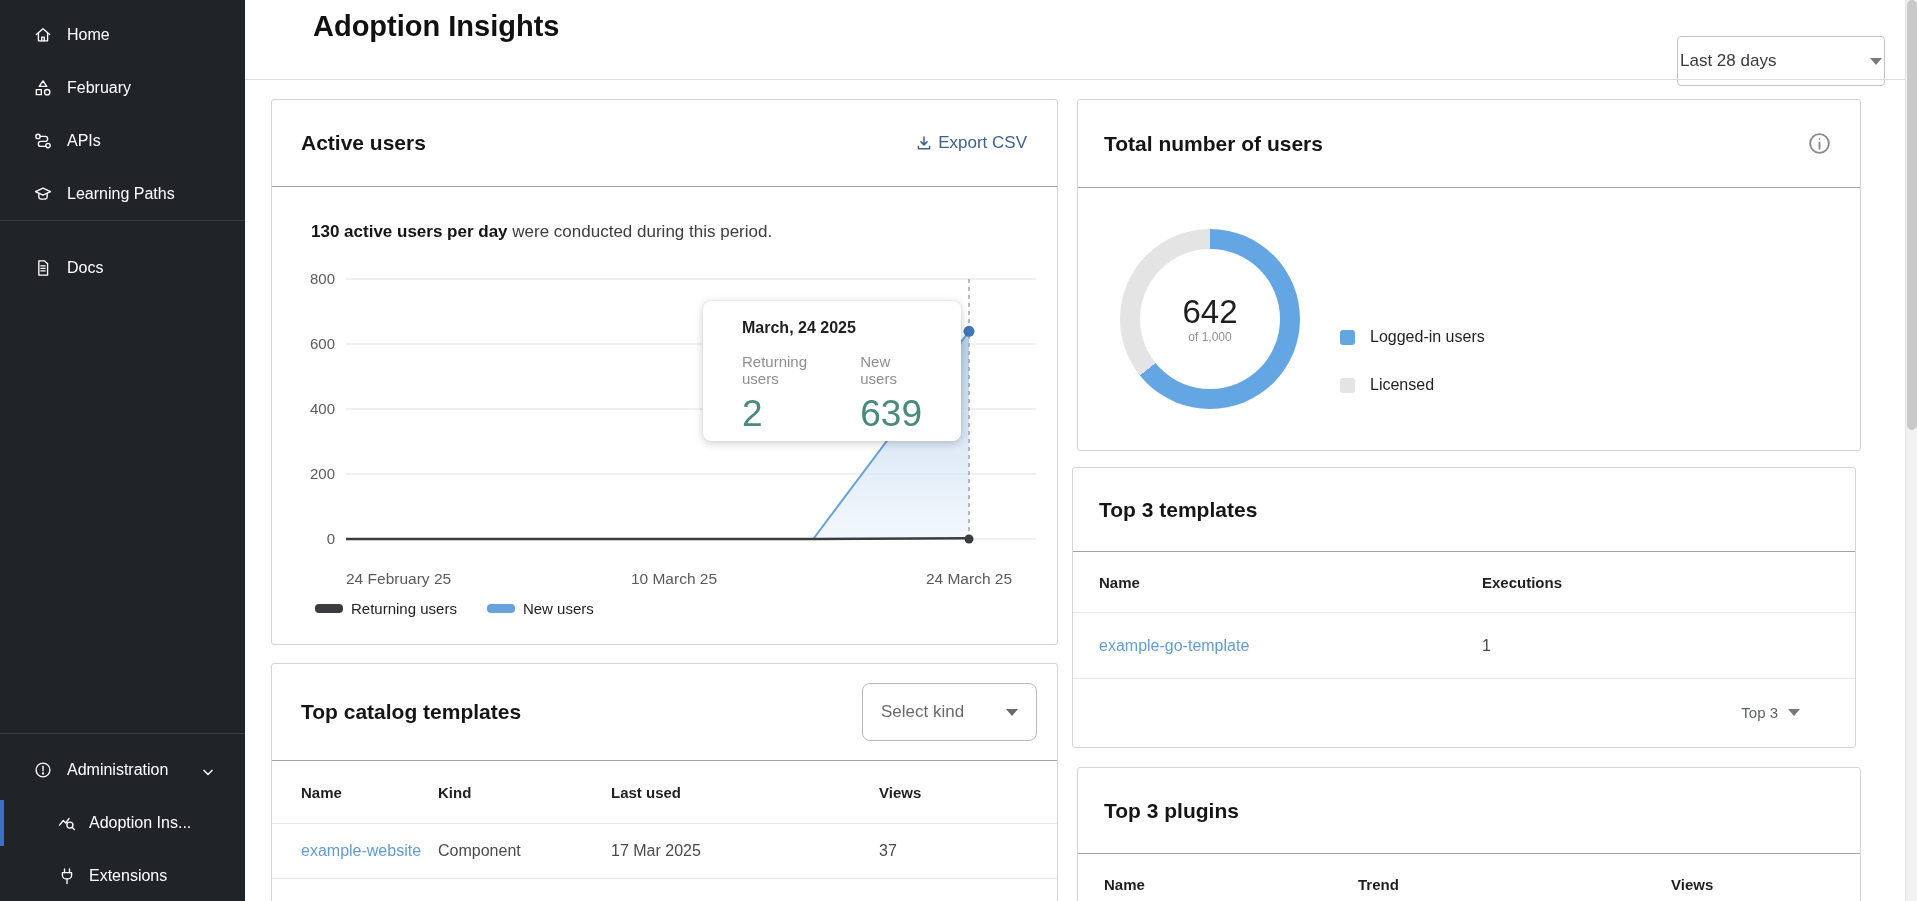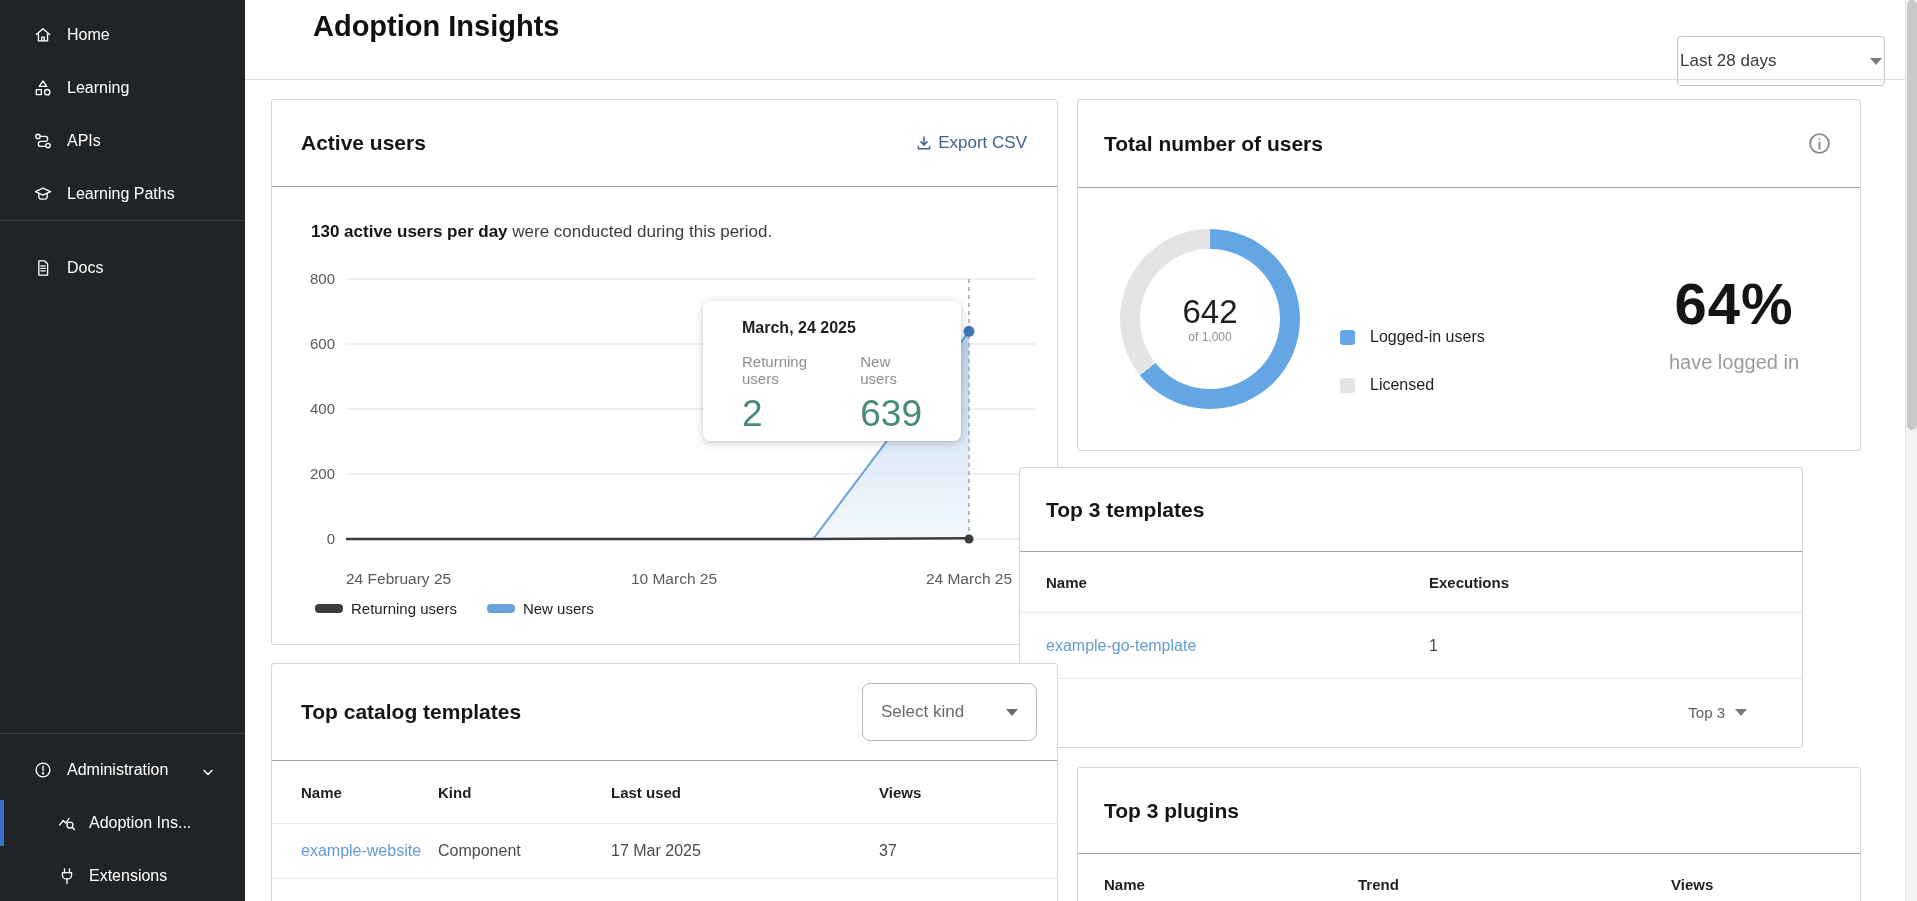--- a/index.html
+++ b/index.html
@@ -27,21 +27,21 @@
     border-top:7px solid #7a7a7a; margin-left:auto; }
   .header-div { position:absolute; left:245px; top:79px; width:1660px; height:1px; background:#dcdcdc; }
 
   
   .card { position:absolute; background:#fff; border:1px solid #d4d4d4; border-radius:3px; }
   .card-head { position:relative; display:flex; align-items:center; border-bottom:1px solid #a3a3a3; }
   .card-title { font-size:21px; font-weight:700; color:#151515; }
 
   #card-active   { left:271px;  top:99px;  width:787px; height:546px; }
   #card-users    { left:1077px; top:99px;  width:784px; height:352px; }
-  #card-templates{ left:1019px; top:467px; width:784px; height:281px; }
+  #card-templates{ left:1072px; top:467px; width:784px; height:281px; }
   #card-catalog  { left:271px;  top:663px; width:787px; height:300px; }
   #card-plugins  { left:1077px; top:767px; width:784px; height:200px; }
 
   
   #card-active .card-head { height:87px; padding:0 30px 0 29px; }
   .export-btn { margin-left:auto; display:flex; align-items:center; gap:5px; color:#40618e; font-size:17px; cursor:pointer; }
   .export-btn svg { width:18px; height:18px; stroke:#40618e; fill:none; stroke-width:2; stroke-linecap:round; stroke-linejoin:round; }
   .au-subtitle { position:absolute; left:39px; top:122px; font-size:17px; color:#3d3d3d; }
   .au-subtitle b { color:#151515; }
   #au-chart { position:absolute; left:0; top:150px; }
@@ -120,21 +120,21 @@
         <span class="lbl">Home</span>
     </div>
     <div class="side-item" style="top:65px">
       <span class="ic">
         <svg viewBox="0 0 24 24">
             <path d="M12 3.5 16.5 10h-9z"></path>
             <rect x="4" y="14" width="6" height="6"></rect>
             <circle cx="17" cy="17" r="3.2"></circle>
           </svg>
       </span>
-        <span class="lbl">Learning</span>
+        <span class="lbl">February</span>
     </div>
     <div class="side-item" style="top:118px">
       <span class="ic">
         <svg viewBox="0 0 24 24">
             <circle cx="6" cy="6.5" r="2.6"></circle>
             <circle cx="18" cy="17.5" r="2.6"></circle>
             <path d="M8.6 6.5h6a3 3 0 0 1 0 6h-5.2a3 3 0 0 0 0 6h6"></path>
           </svg>
       </span>
         <span class="lbl">APIs</span>
@@ -293,24 +293,20 @@
     <div class="du-legend">
       <div class="item">
         <span class="sq" id="sq0" style="background: rgb(100, 166, 227);"></span>
         <span>Logged-in users</span>
       </div>
       <div class="item">
         <span class="sq" id="sq1" style="background: rgb(228, 228, 228);"></span>
         <span>Licensed</span>
       </div>
     </div>
-    <div class="pct-block">
-      <div class="pct">64%</div>
-      <div class="pct-sub">have logged in</div>
-    </div>
   </section>
 
   <section class="card" id="card-templates">
     <div class="card-head">
       <span class="card-title">Top 3 templates</span>
     </div>
     <div class="thead-row">
       <span class="cell th tmpl-c1">Name</span>
       <span class="cell th tmpl-c2">Executions</span>
     </div>

